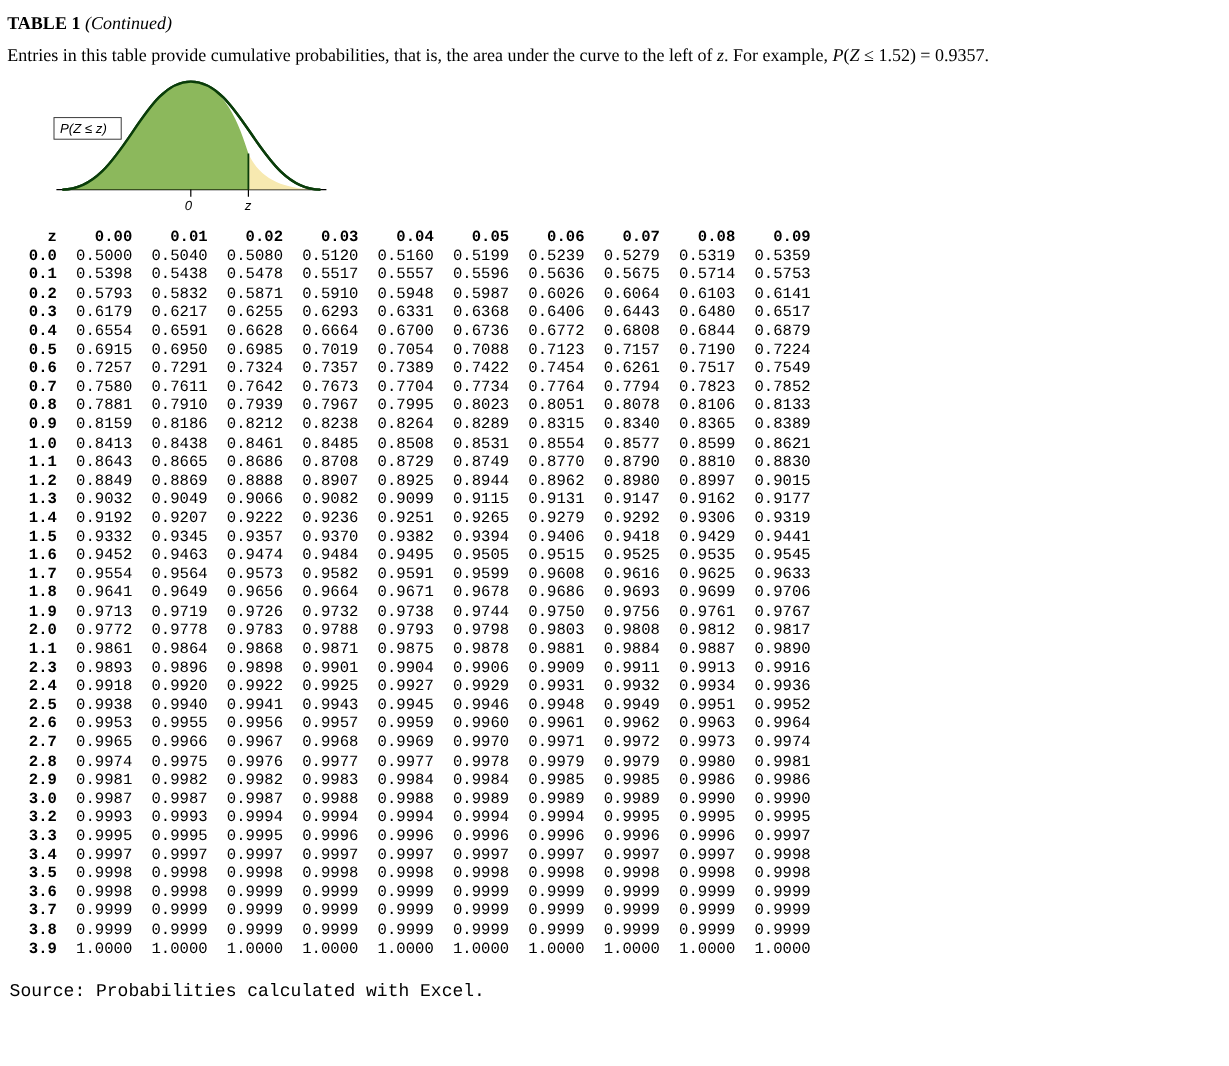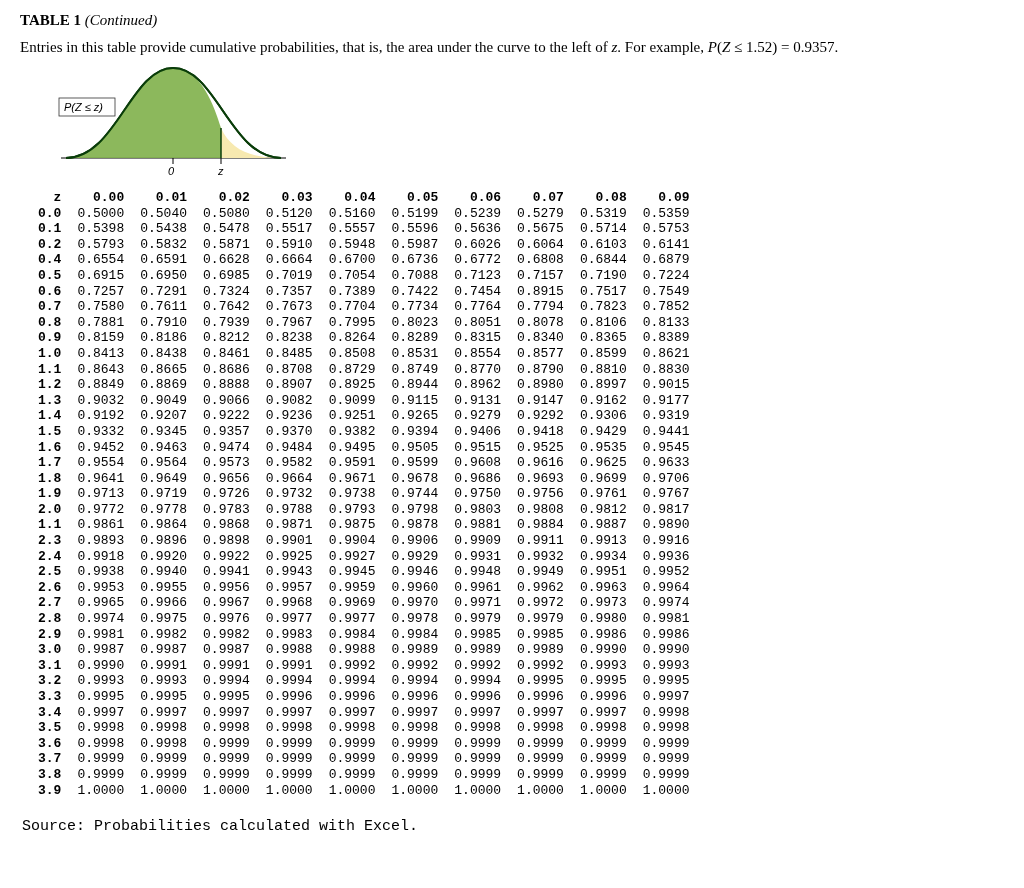--- a/index.html
+++ b/index.html
@@ -1,16 +1,16 @@
 <!DOCTYPE html>
 <html><head>
 <meta charset="utf-8">
 <style>
   html,body{margin:0;padding:0;background:#fff;color:#000;font-family:"Times New Roman",Times,serif;font-size:15px;}
-  .page{width:1024px;margin:0 auto;padding:8px 20px;box-sizing:border-box;}
+  .page{width:1024px;margin:0 auto;padding:8px 6px;box-sizing:border-box;}
   .title{font-size:15px;margin:4px 0 10px 0;}
   .title b{font-weight:bold;}
   .desc{font-size:15px;margin:0 0 2px 0;}
   .diagram{margin:0 0 12px 36px;}
   .diagram svg{display:block;}
   .diagram-label{font-size:11px;font-family:Arial,Helvetica,sans-serif;font-style:italic;}
   table.ztab{border-collapse:collapse;width:auto;margin:0 0 6px 10px;font-family:"Courier New",Courier,monospace;font-size:13px;line-height:1.2;}
   table.ztab th,table.ztab td{padding:0 8px 0 8px;text-align:right;white-space:nowrap;}
   table.ztab th{font-weight:bold;}
   table.ztab td:first-child,table.ztab th:first-child{font-weight:bold;}
@@ -105,20 +105,33 @@
           <td>0.5871</td>
           <td>0.5910</td>
           <td>0.5948</td>
           <td>0.5987</td>
           <td>0.6026</td>
           <td>0.6064</td>
           <td>0.6103</td>
           <td>0.6141</td>
         </tr>
         <tr>
+          <td>0.3</td>
+          <td>0.6179</td>
+          <td>0.6217</td>
+          <td>0.6255</td>
+          <td>0.6293</td>
+          <td>0.6331</td>
+          <td>0.6368</td>
+          <td>0.6406</td>
+          <td>0.6443</td>
+          <td>0.6480</td>
+          <td>0.6517</td>
+        </tr>
+        <tr>
           <td>0.4</td>
           <td>0.6554</td>
           <td>0.6591</td>
           <td>0.6628</td>
           <td>0.6664</td>
           <td>0.6700</td>
           <td>0.6736</td>
           <td>0.6772</td>
           <td>0.6808</td>
           <td>0.6844</td>
@@ -139,21 +152,21 @@
         </tr>
         <tr>
           <td>0.6</td>
           <td>0.7257</td>
           <td>0.7291</td>
           <td>0.7324</td>
           <td>0.7357</td>
           <td>0.7389</td>
           <td>0.7422</td>
           <td>0.7454</td>
-          <td>0.8915</td>
+          <td>0.6261</td>
           <td>0.7517</td>
           <td>0.7549</td>
         </tr>
         <tr>
           <td>0.7</td>
           <td>0.7580</td>
           <td>0.7611</td>
           <td>0.7642</td>
           <td>0.7673</td>
           <td>0.7704</td>
@@ -443,33 +456,20 @@
           <td>0.9987</td>
           <td>0.9988</td>
           <td>0.9988</td>
           <td>0.9989</td>
           <td>0.9989</td>
           <td>0.9989</td>
           <td>0.9990</td>
           <td>0.9990</td>
         </tr>
         <tr>
-          <td>3.1</td>
-          <td>0.9990</td>
-          <td>0.9991</td>
-          <td>0.9991</td>
-          <td>0.9991</td>
-          <td>0.9992</td>
-          <td>0.9992</td>
-          <td>0.9992</td>
-          <td>0.9992</td>
-          <td>0.9993</td>
-          <td>0.9993</td>
-        </tr>
-        <tr>
           <td>3.2</td>
           <td>0.9993</td>
           <td>0.9993</td>
           <td>0.9994</td>
           <td>0.9994</td>
           <td>0.9994</td>
           <td>0.9994</td>
           <td>0.9994</td>
           <td>0.9995</td>
           <td>0.9995</td>

